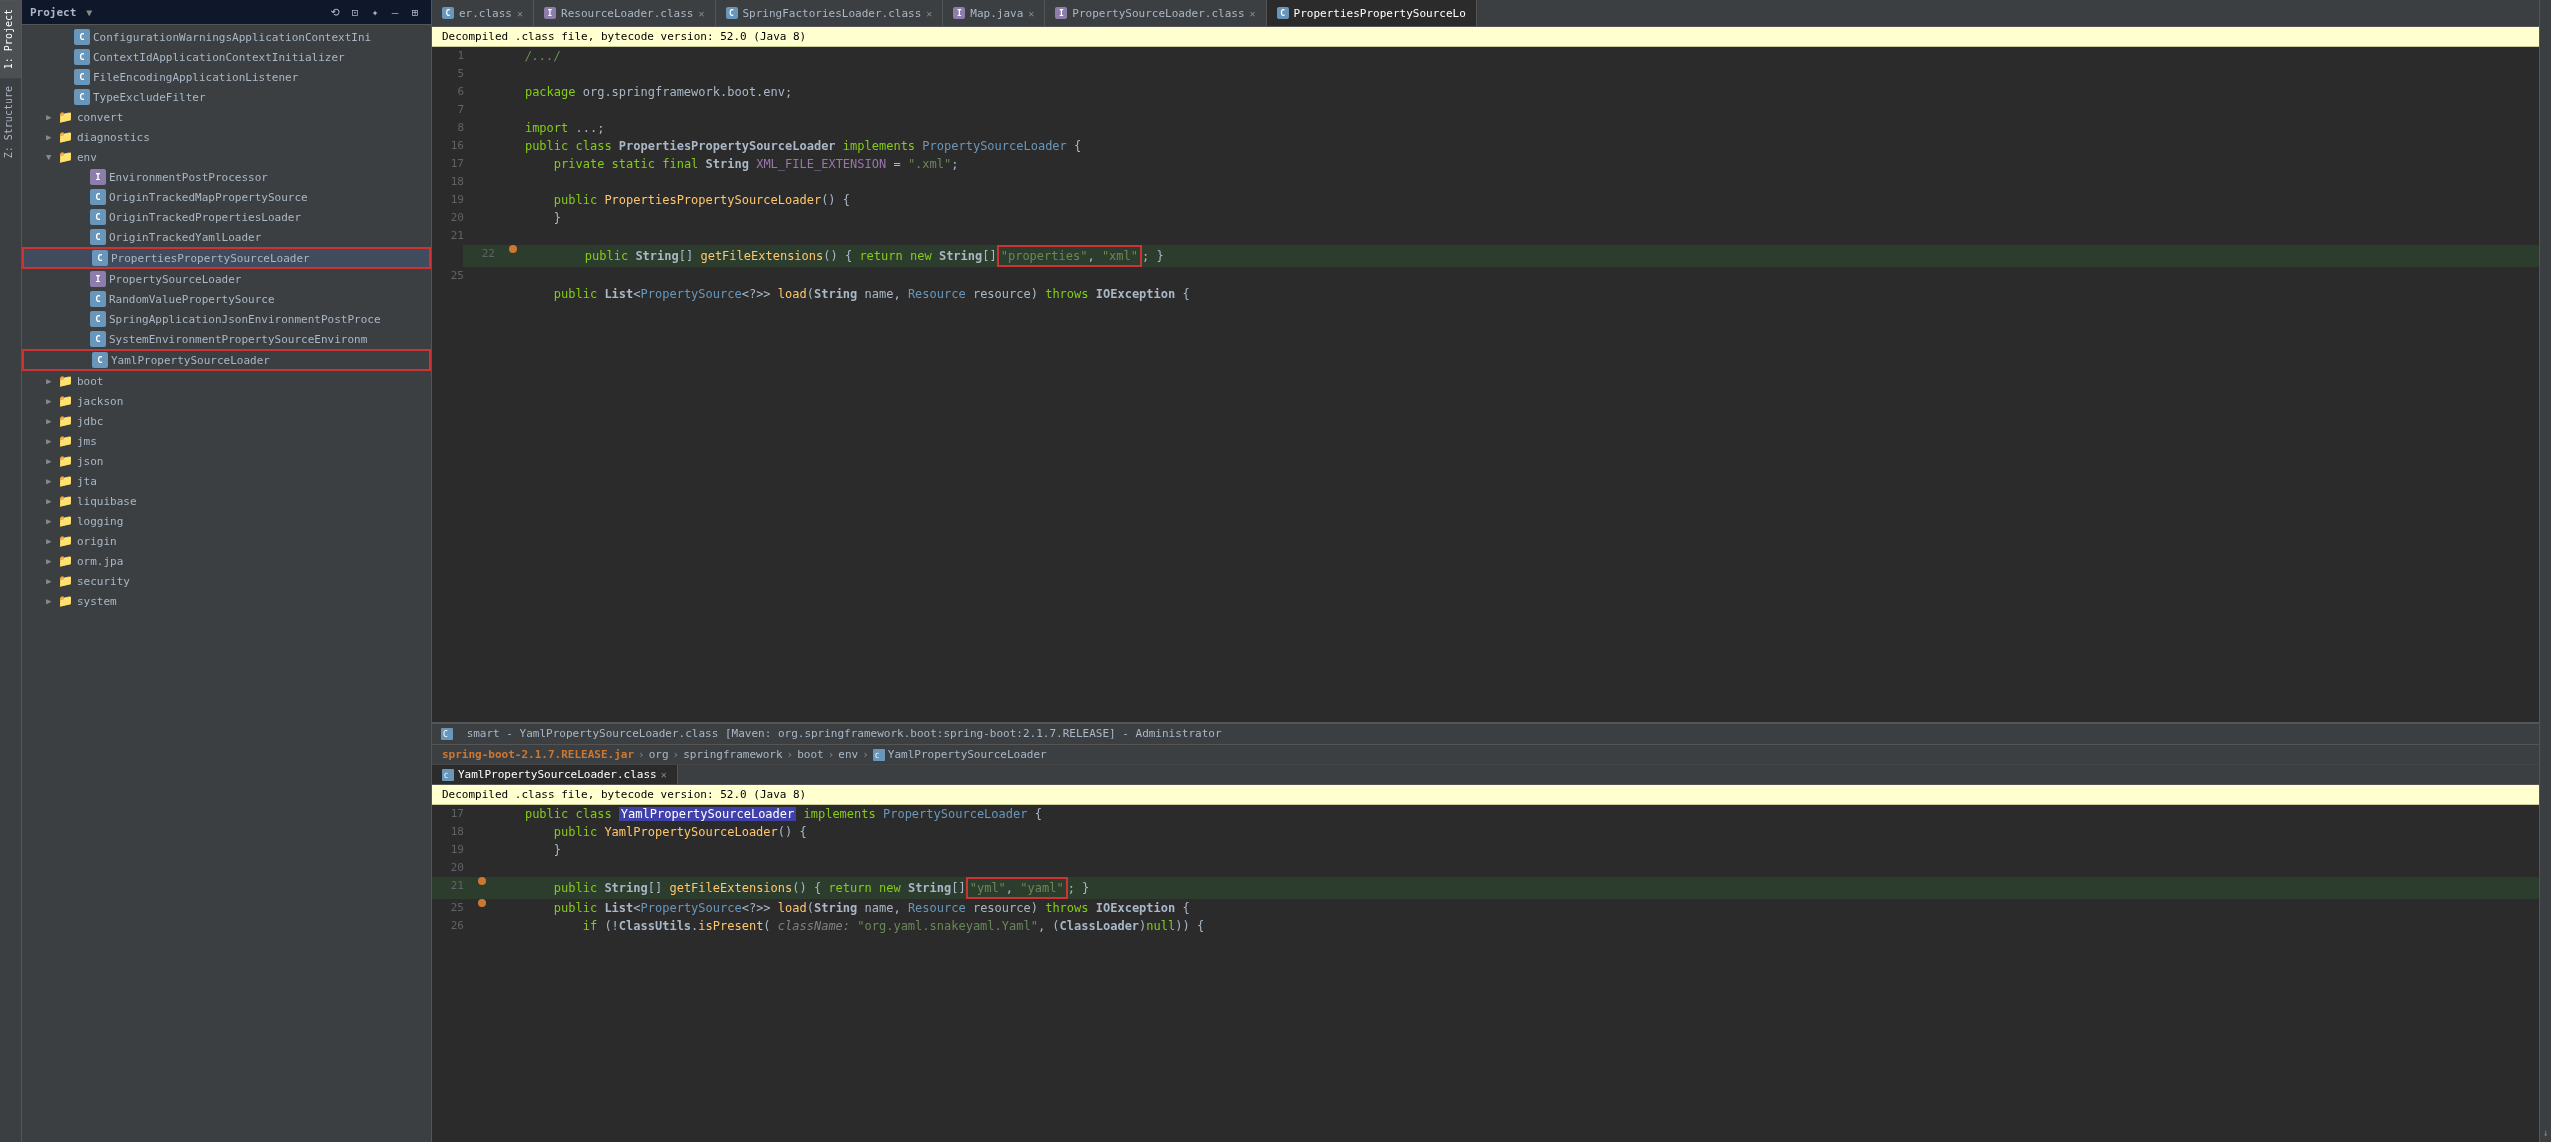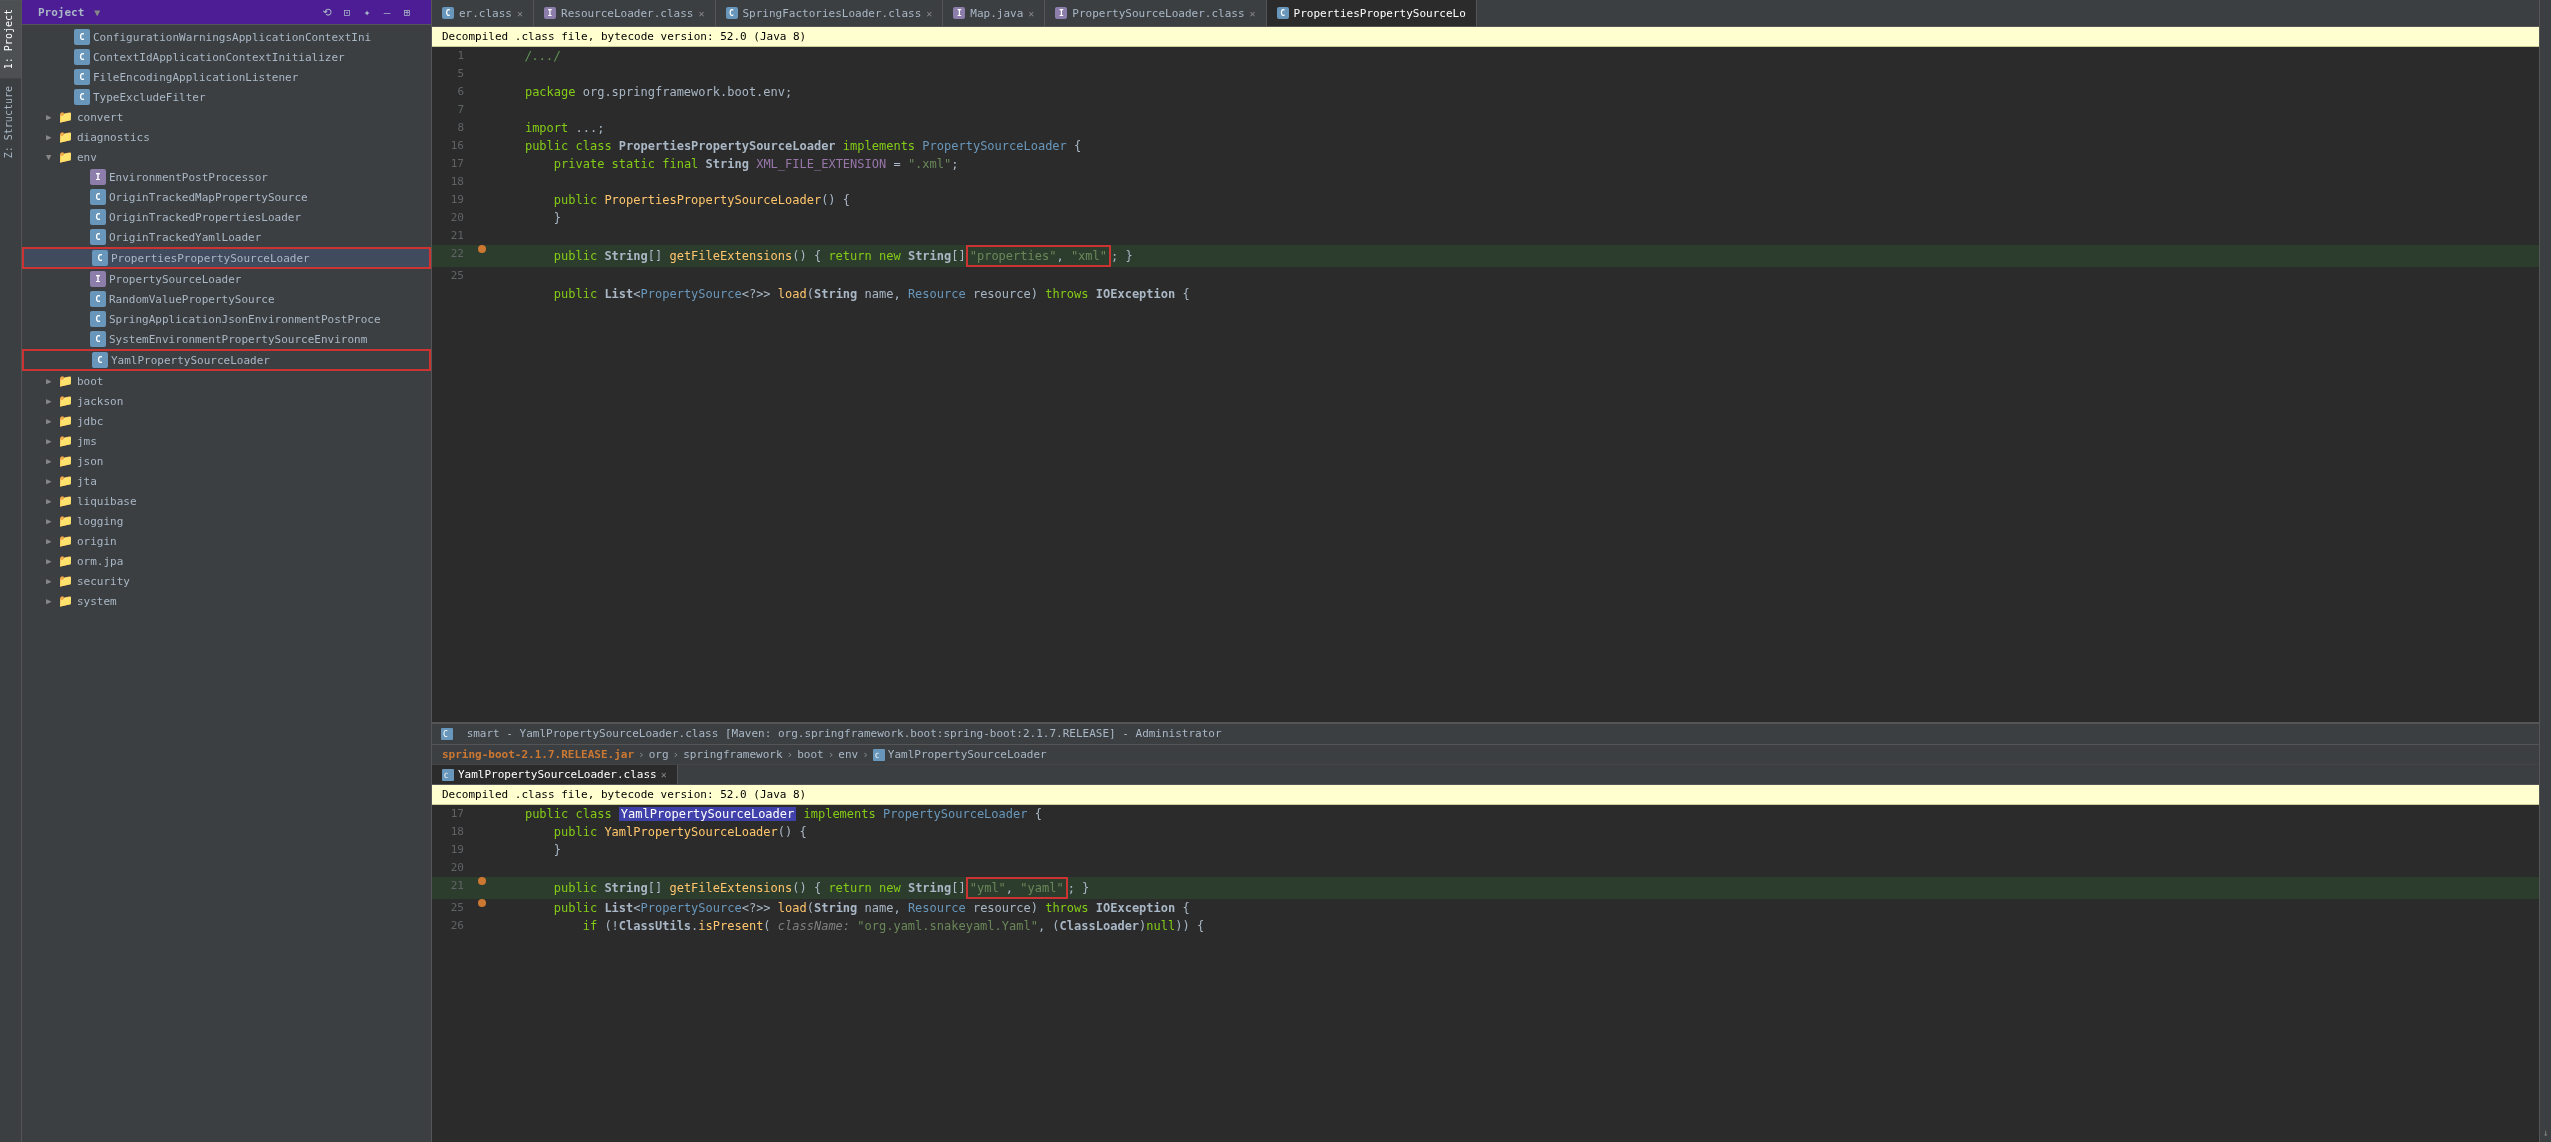--- a/index.html
+++ b/index.html
@@ -33,22 +33,22 @@
     
     .project-panel {
       width: 410px;
       background: #3c3f41;
       display: flex;
       flex-direction: column;
       border-right: 1px solid #555;
       flex-shrink: 0;
     }
     .project-header {
-      background: #4c1d95;
-      padding: 4px 16px;
+      background: #0f172a;
+      padding: 4px 8px;
       border-bottom: 1px solid #555;
       display: flex;
       align-items: center;
       gap: 6px;
       text-align: right;
     }
     .project-header-title {
       font-size: 11px;
       color: #a9b7c6;
       font-weight: bold;
@@ -682,21 +682,21 @@
           <span class="line-num">20</span>
           <span class="line-gutter"></span>
           <span class="line-code">        }</span>
         </div>
         <div class="code-line">
           <span class="line-num">21</span>
           <span class="line-gutter"></span>
           <span class="line-code"></span>
         </div>
 
-        <div class="code-line" style="background:#2d3d2d;">
+        <div class="code-line" style="background:#2d3d2d;margin-left:31px;">
           <span class="line-num">22</span>
           <span class="line-gutter">
               <div class="line-dot"></div>
             </span>
           <span class="line-code">        <span class="kw">public</span> <span class="cls">String</span>[] <span class="method">getFileExtensions</span>() { <span class="kw">return</span> <span class="kw">new</span> <span class="cls">String</span>[]<span class="code-highlight-box"><span class="str">"properties"</span>, <span class="str">"xml"</span></span>; }</span>
         </div>
         <div class="code-line">
           <span class="line-num">25</span>
           <span class="line-gutter"></span>
           <span class="line-code"></span>

